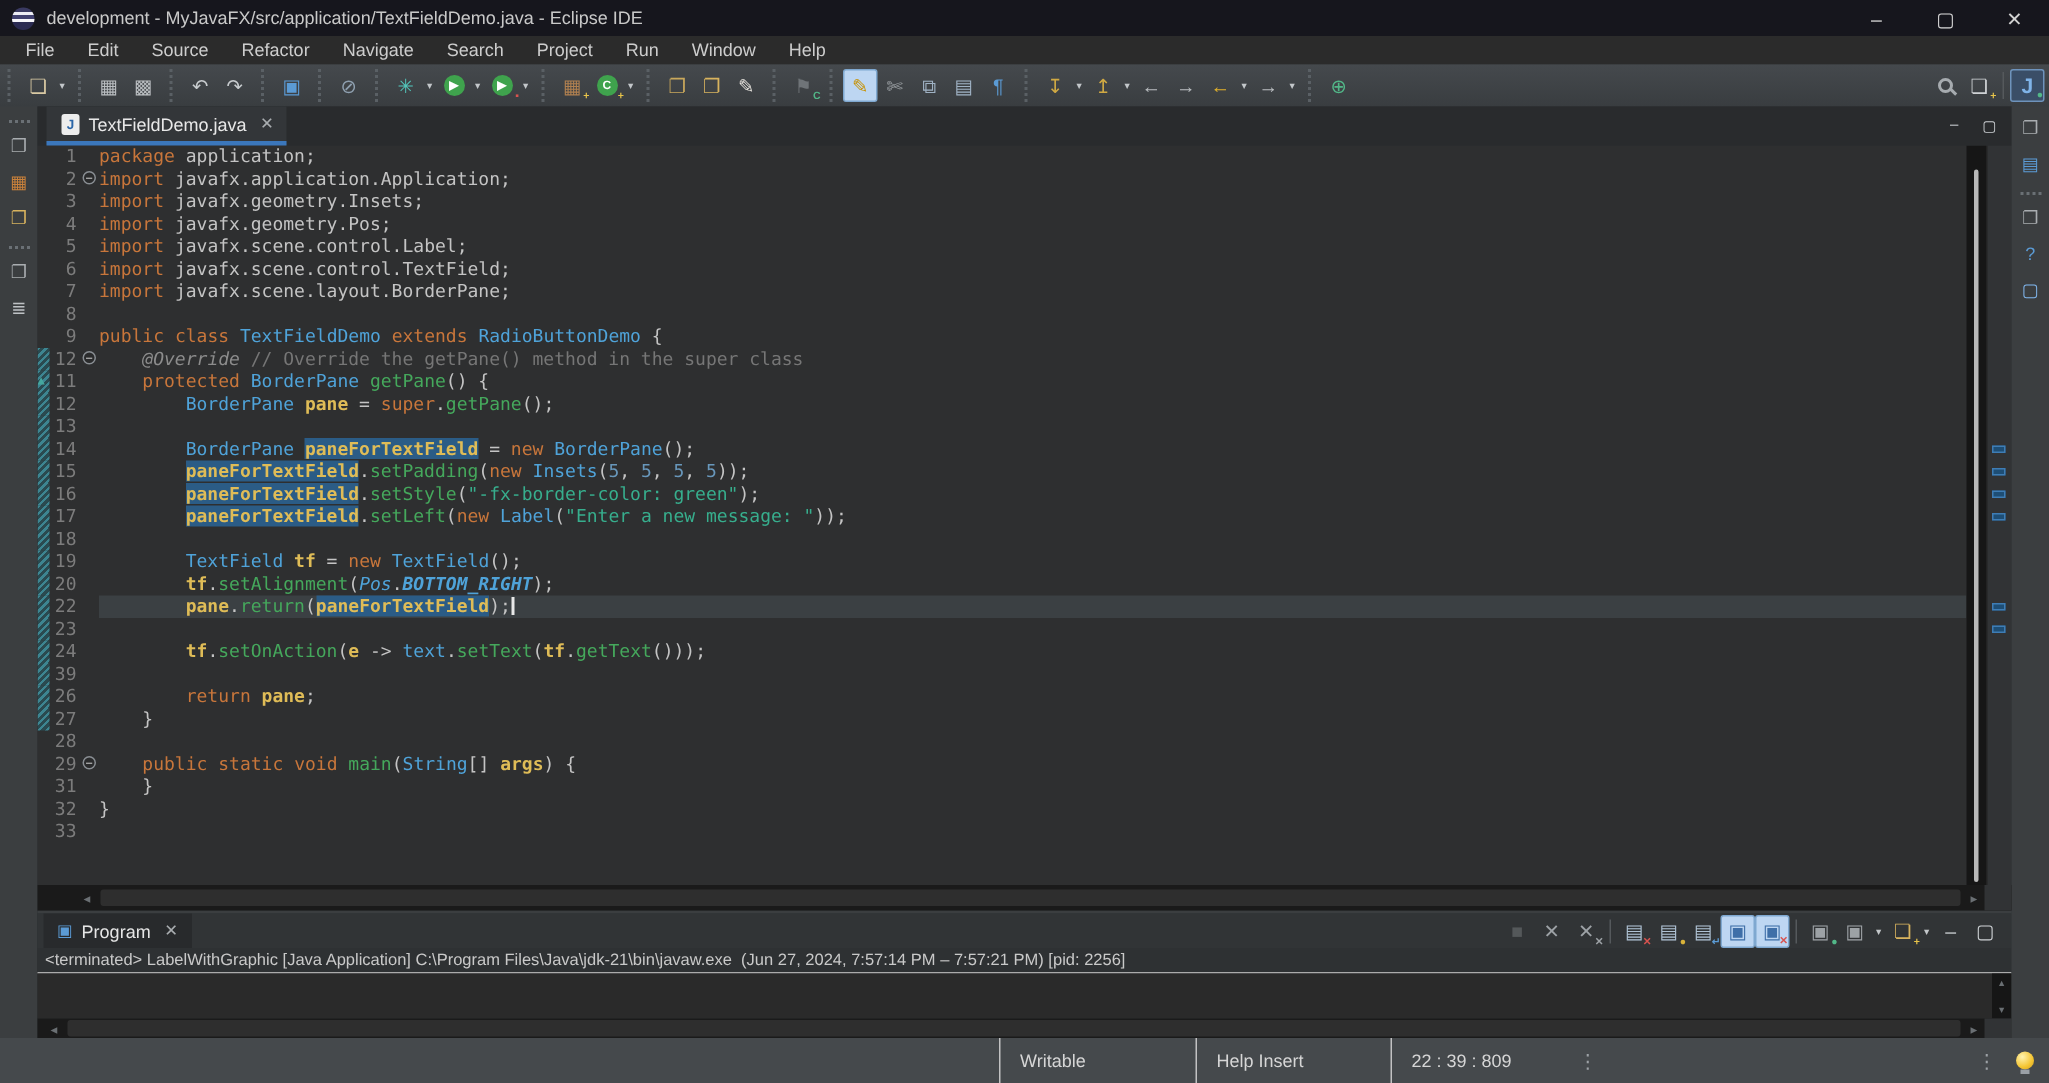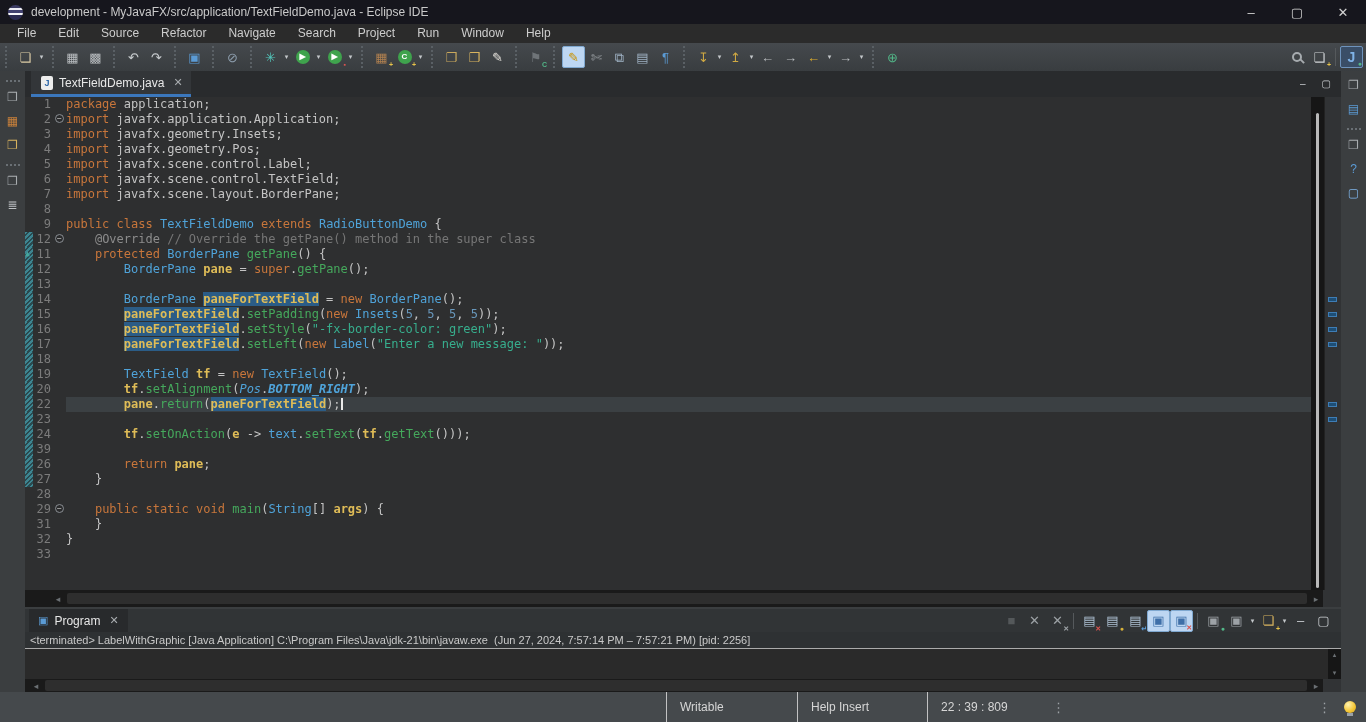--- a/index.html
+++ b/index.html
@@ -58,21 +58,21 @@
   .ovr { position:absolute; left:0; top:3px; font-size:8px; color:#45A79E; line-height:1; }
   .lnum { width:21px; flex:none; text-align:right; color:#7C7C7C; padding-right:3px; }
   .lfold { width:12px; flex:none; position:relative; }
   .foldm { position:absolute; left:1px; top:2px; width:9px; height:9px; border:1px solid #898E93; border-radius:50%;
            background:#2A2B2C; color:#C6C6C6; font-size:8px; line-height:7px; text-align:center; }
   .ltext { flex:1; color:#C4C4C4; }
   .line.current .ltext { background:#3B4043; }
   .t-pl{color:#C4C4C4}.t-kw{color:#C8763B}.t-ty{color:#4FA3D9}.t-tyi{color:#4FA3D9;font-style:italic}
   .t-me{color:#45A85C}.t-md{color:#45A85C}.t-sm{color:#45A85C;font-style:italic}
   .t-va{color:#DFBC57;font-weight:bold}.t-nu{color:#6897BB}.t-st{color:#37AE8D}
-  .t-co{color:#767676}.t-an{color:#8C8C8C;}
+  .t-co{color:#767676}.t-an{color:#8C8C8C;font-style:italic}
   .t-oc{color:#DFBC57;font-weight:bold;background:#2B5C86}
   .t-fi{color:#4FA3D9}.t-cn{color:#4FA3D9;font-weight:bold;font-style:italic}
   .caret { display:inline-block; width:2px; height:12px; background:#E8E8E8; vertical-align:-2px; }
   .vscroll { flex:none; width:13px; background:#161616; position:relative; }
   .vthumb { position:absolute; left:5px; top:16px; bottom:2px; width:3px; background:#B9B9B9; border-radius:2px; }
   .overview { flex:none; width:17px; background:#313335; position:relative; border-left:1px solid #222; }
   .ovm { position:absolute; left:3px; width:9px; height:5px; background:#1E4E75; border:1px solid #3E7DB5; }
 
   .hscroll { flex:none; height:17px; background:#1A1A1A; display:flex; align-items:center; padding-left:26px; position:relative; }
   .harrow { color:#6A6F73; font-size:9px; width:14px; text-align:center; flex:none; }

